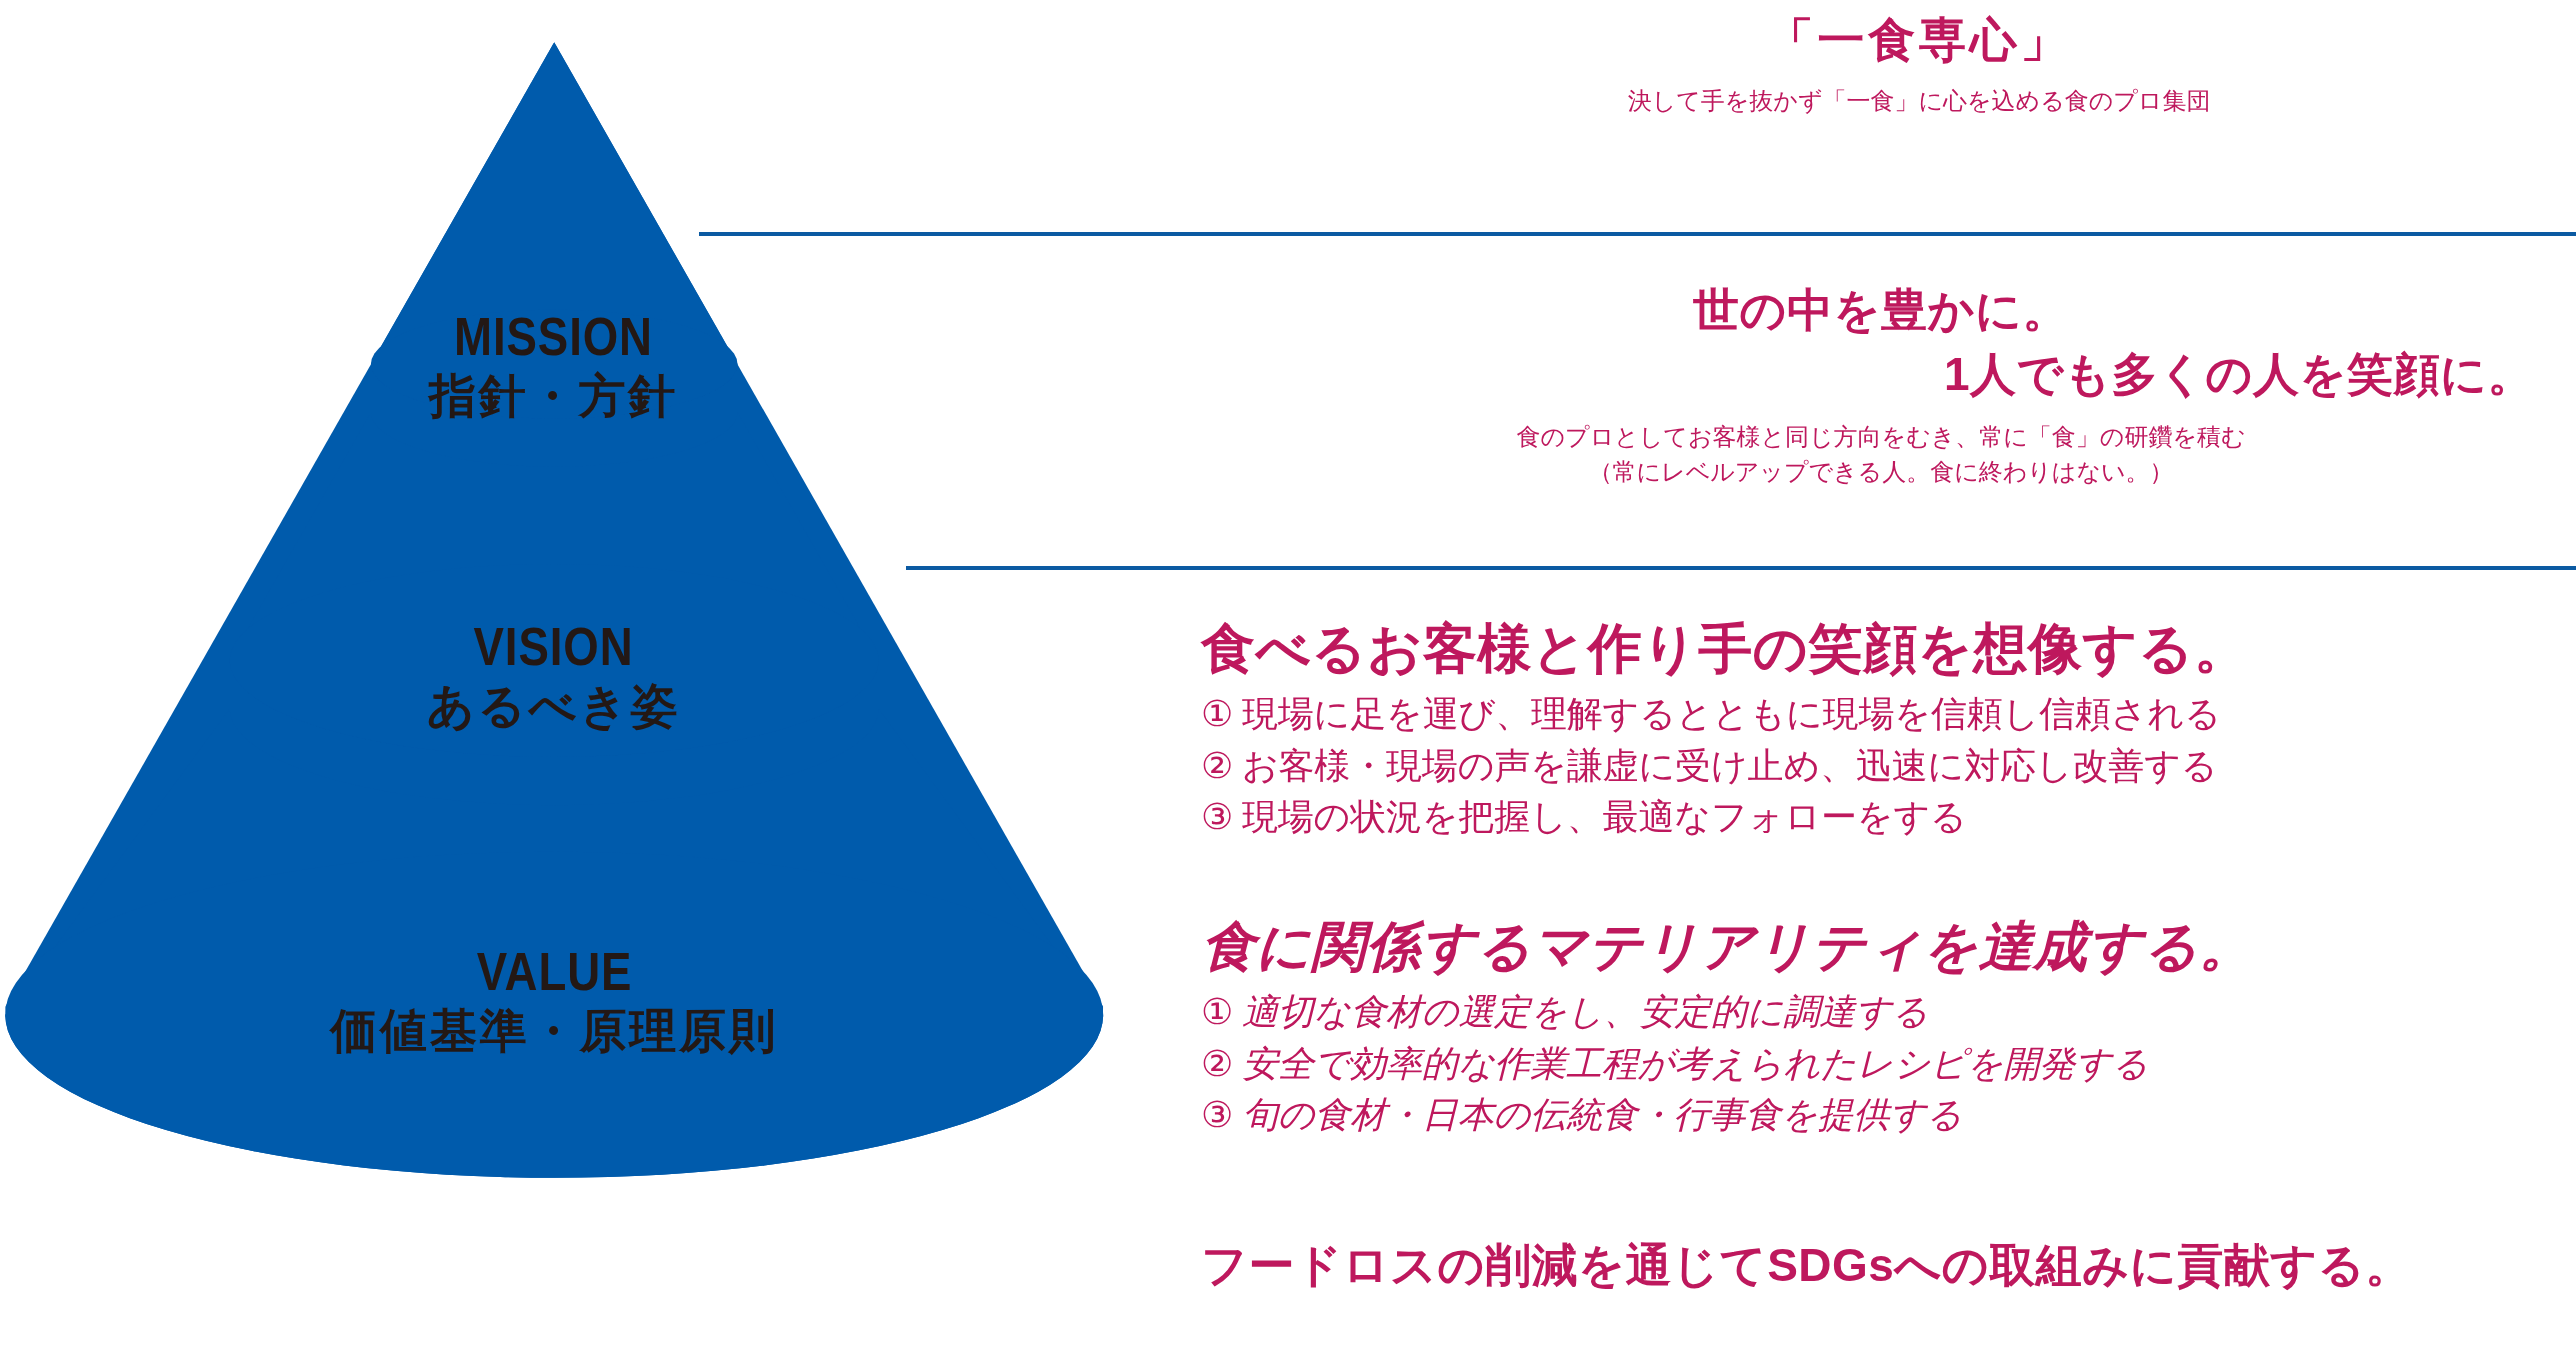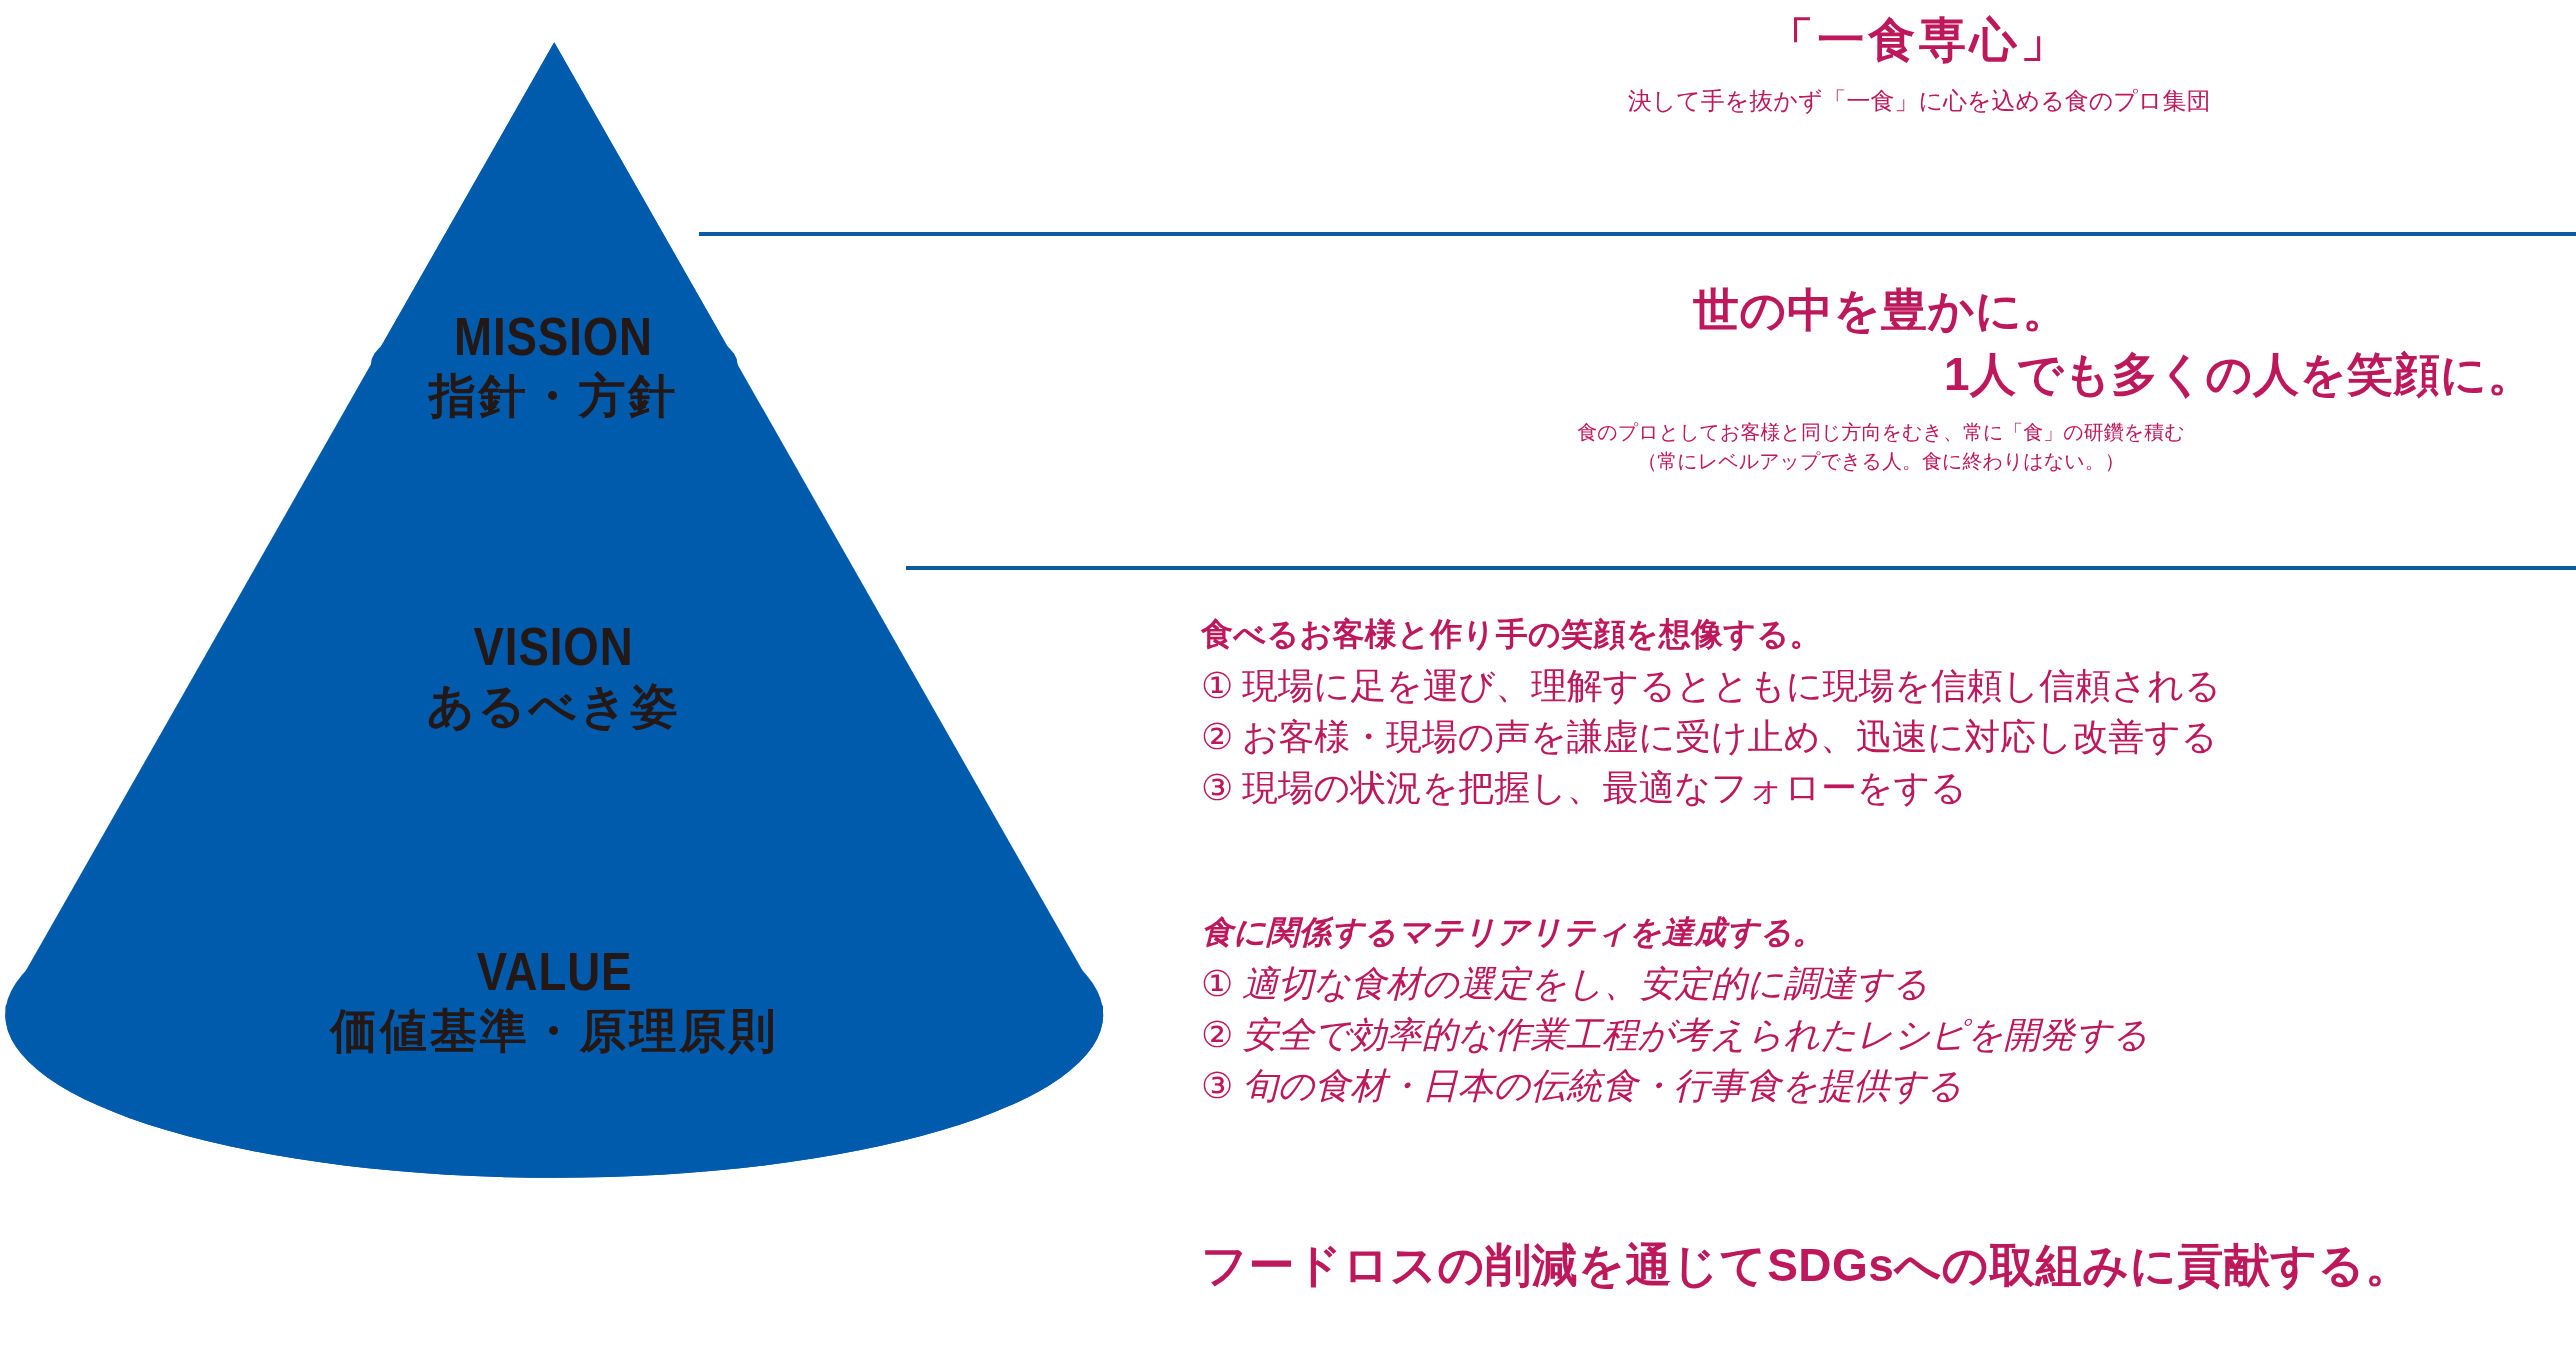--- a/index.html
+++ b/index.html
@@ -80,38 +80,37 @@
 
   .hd-lg {
     font-weight: 700;
     font-size: 46px;
     letter-spacing: 0.02em;
     line-height: 1.2;
     white-space: nowrap;
   }
   .hd-md {
     font-weight: 700;
-    font-size: 32px;
+    font-size: 54px;
     letter-spacing: 0.01em;
     line-height: 1.28;
     white-space: nowrap;
   }
   .sub {
     font-weight: 500;
     font-size: 30px;
     letter-spacing: 0.0em;
     line-height: 1.34;
     white-space: nowrap;
   }
   .sub-sm {
     font-weight: 500;
-    font-size: 20px;
+    font-size: 24px;
     line-height: 1.38;
     white-space: nowrap;
-    font-family: Liberation Mono, monospace;
   }
   .item {
     font-weight: 500;
     font-size: 36px;
     line-height: 1.42;
     letter-spacing: -0.005em;
     white-space: nowrap;
   }
   .item .num { margin-right: 8.8px; }
 

